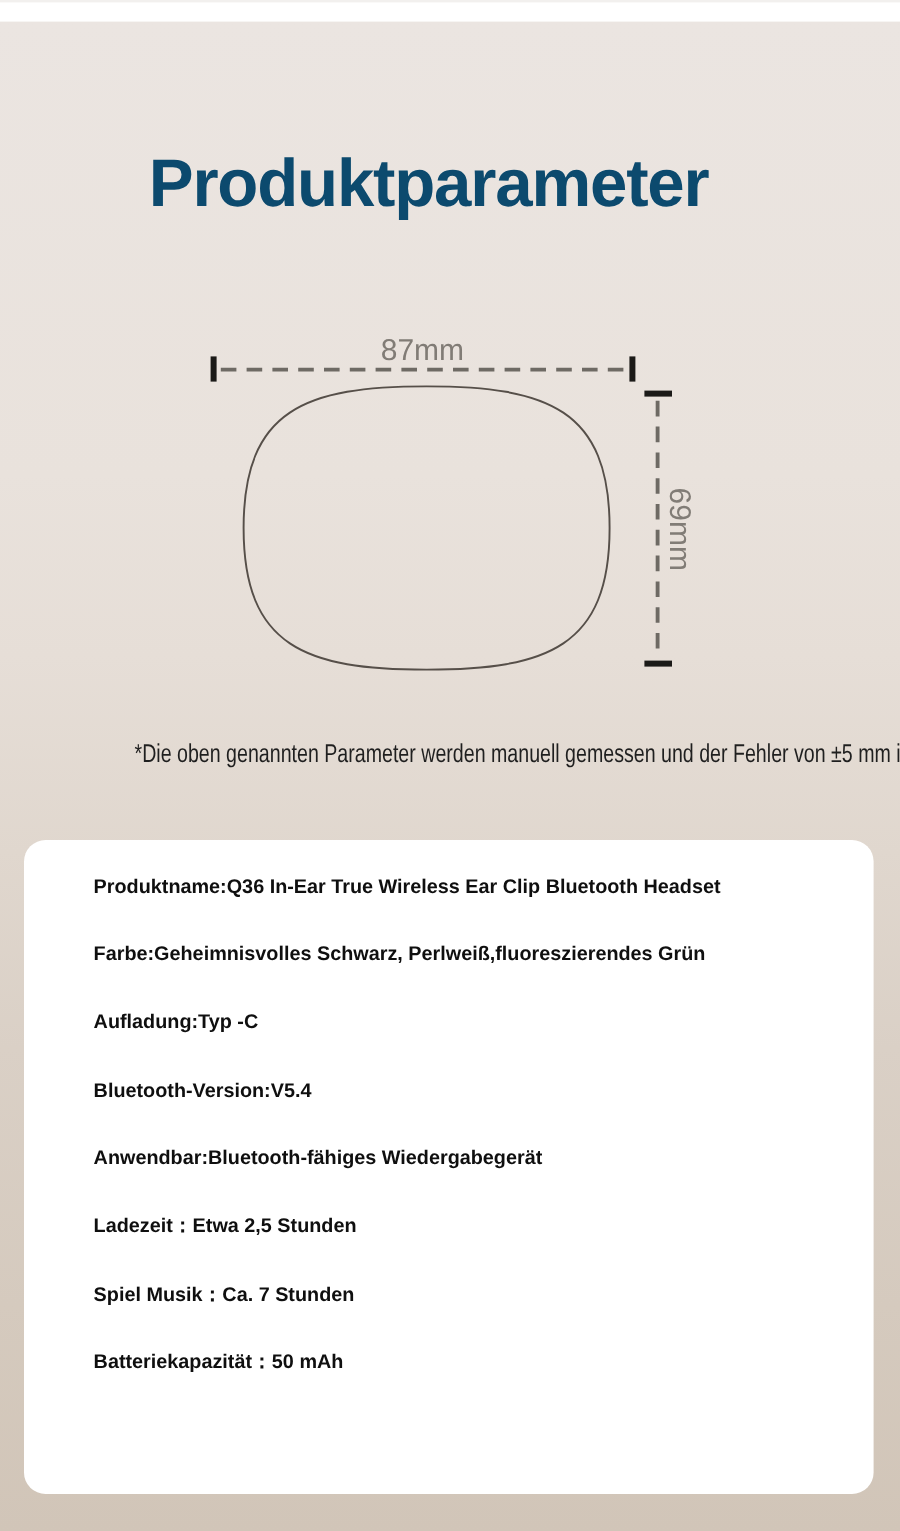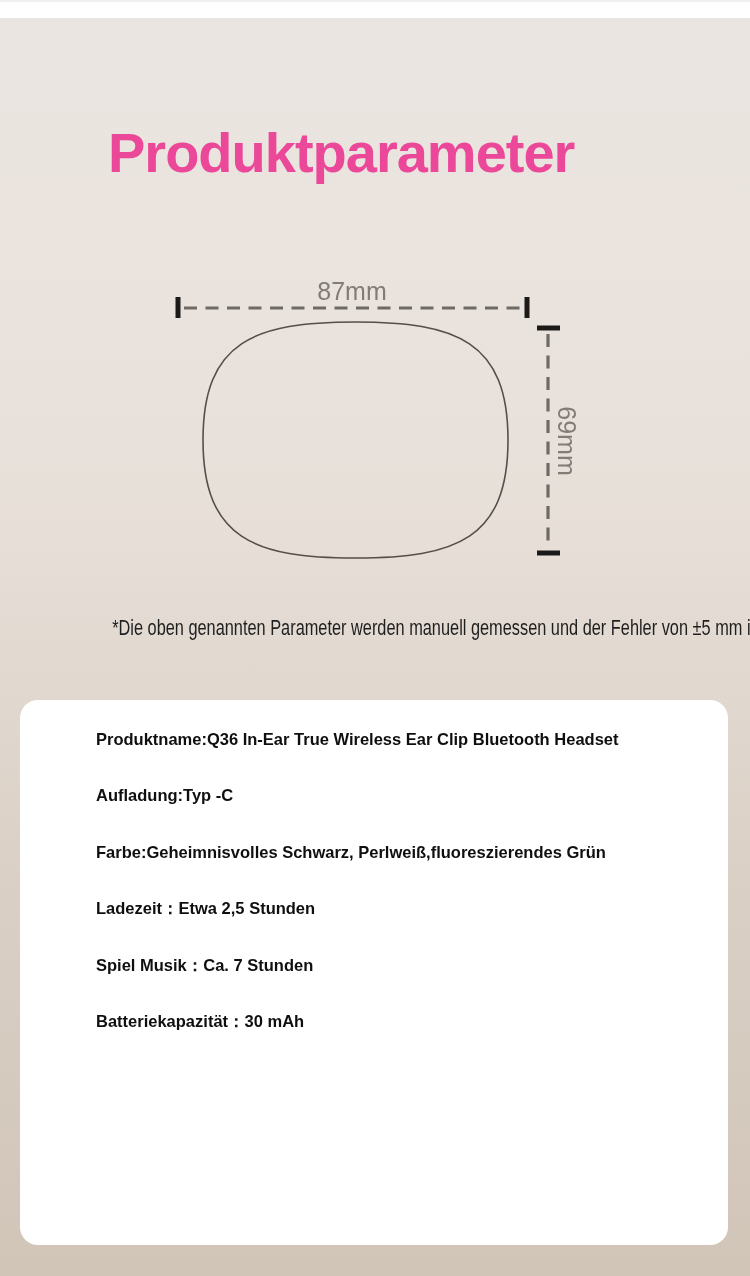--- a/index.html
+++ b/index.html
@@ -49,38 +49,38 @@
   }
   .card {
     position: absolute; left: 20px; top: 700px;
     width: 708px; height: 545px;
     background: #ffffff;
     border-radius: 18px;
   }
   .specs {
     list-style: none;
     margin: 0;
-    padding: 11px 20px 0 76px;
+    padding: 11px 20px 0 58px;
   }
   .specs li {
     height: 56.6px;
     display: flex; align-items: center;
     font-size: 16.5px; font-weight: bold;
     white-space: nowrap;
   }
 </style>
 </head>
 <body>
 
 <div class="page">
 
   <div class="top-strip"></div>
   <div class="bg"></div>
 
-  <h1 class="title" style="color: #ec4899;">Produktparameter</h1>
+  <h1 class="title" style="color: #0c4a6e; margin-left: 16px;">Produktparameter</h1>
 
   <svg class="diagram" viewBox="0 0 750 340">
 
     <g>
       <line x1="178" y1="37" x2="178" y2="58" stroke-width="5" stroke="#1b1a18"></line>
       <line x1="527" y1="37" x2="527" y2="58" stroke-width="5" stroke="#1b1a18"></line>
       <line x1="184" y1="48" x2="521" y2="48" stroke-width="3.2" stroke-dasharray="13 8.5" stroke="#6e6a64"></line>
       <text x="352" y="40" text-anchor="middle" class="dim-label" fill="#817c76">87mm</text>
     </g>
 
@@ -98,21 +98,23 @@
     </g>
   </svg>
 
   <p class="note">
     <span class="note-inner" style="color: rgb(31, 31, 31);">*Die oben genannten Parameter werden manuell gemessen und der Fehler von ±5 mm ist normal.</span>
   </p>
 
   <div class="card">
     <ul class="specs" style="color: rgb(15, 15, 15);">
       <li>Produktname:Q36 In-Ear True Wireless Ear Clip Bluetooth Headset</li>
+      <li>Farbe:Geheimnisvolles Schwarz, Perlweiß,fluoreszierendes Grün</li>
       <li>Aufladung:Typ -C</li>
-      <li>Farbe:Geheimnisvolles Schwarz, Perlweiß,fluoreszierendes Grün</li>
+      <li>Bluetooth-Version:V5.4</li>
+      <li>Anwendbar:Bluetooth-fähiges Wiedergabegerät</li>
       <li>Ladezeit：Etwa 2,5 Stunden</li>
       <li>Spiel Musik：Ca. 7 Stunden</li>
-      <li>Batteriekapazität：30 mAh</li>
+      <li>Batteriekapazität：50 mAh</li>
     </ul>
   </div>
 
 </div>
 
 </body></html>

